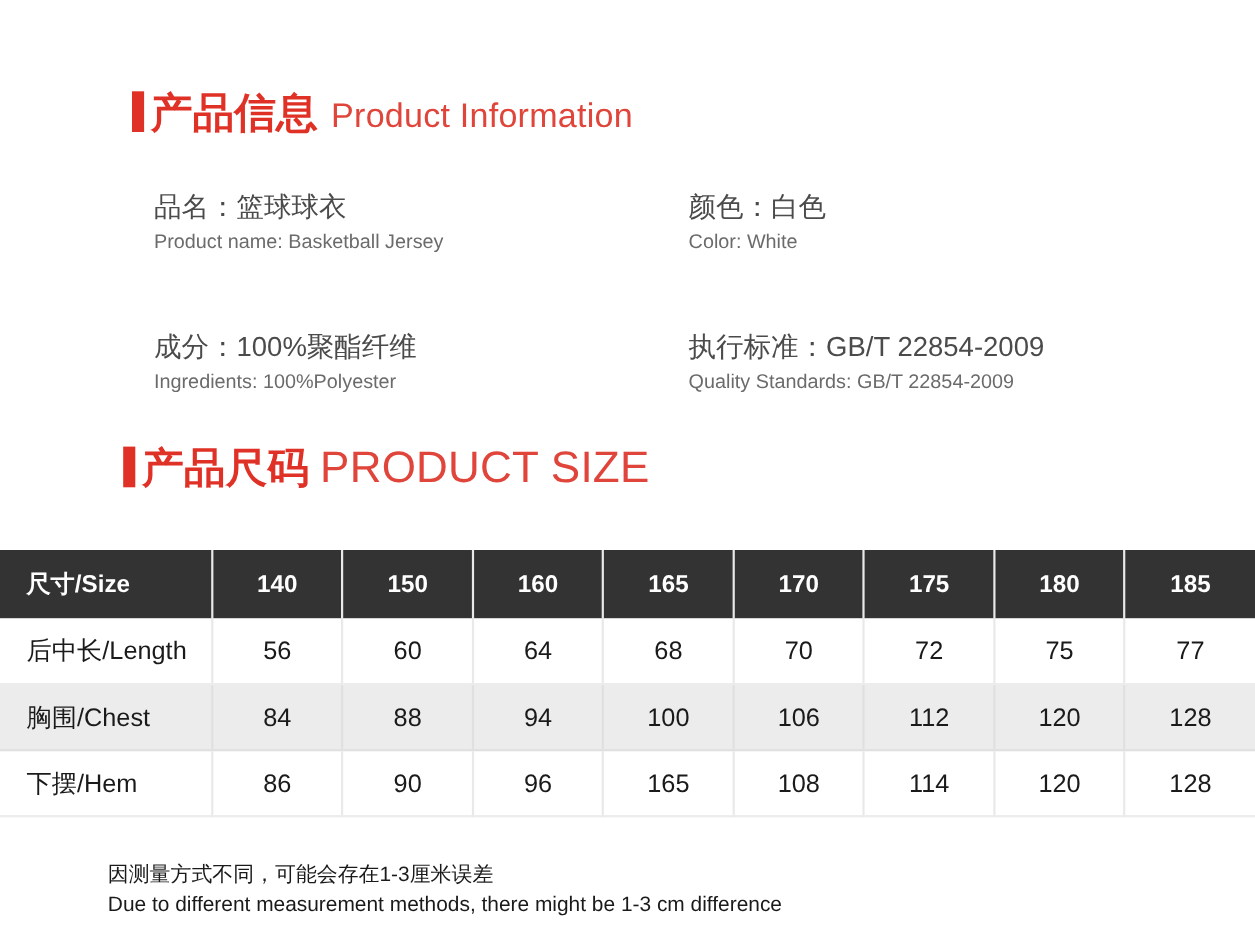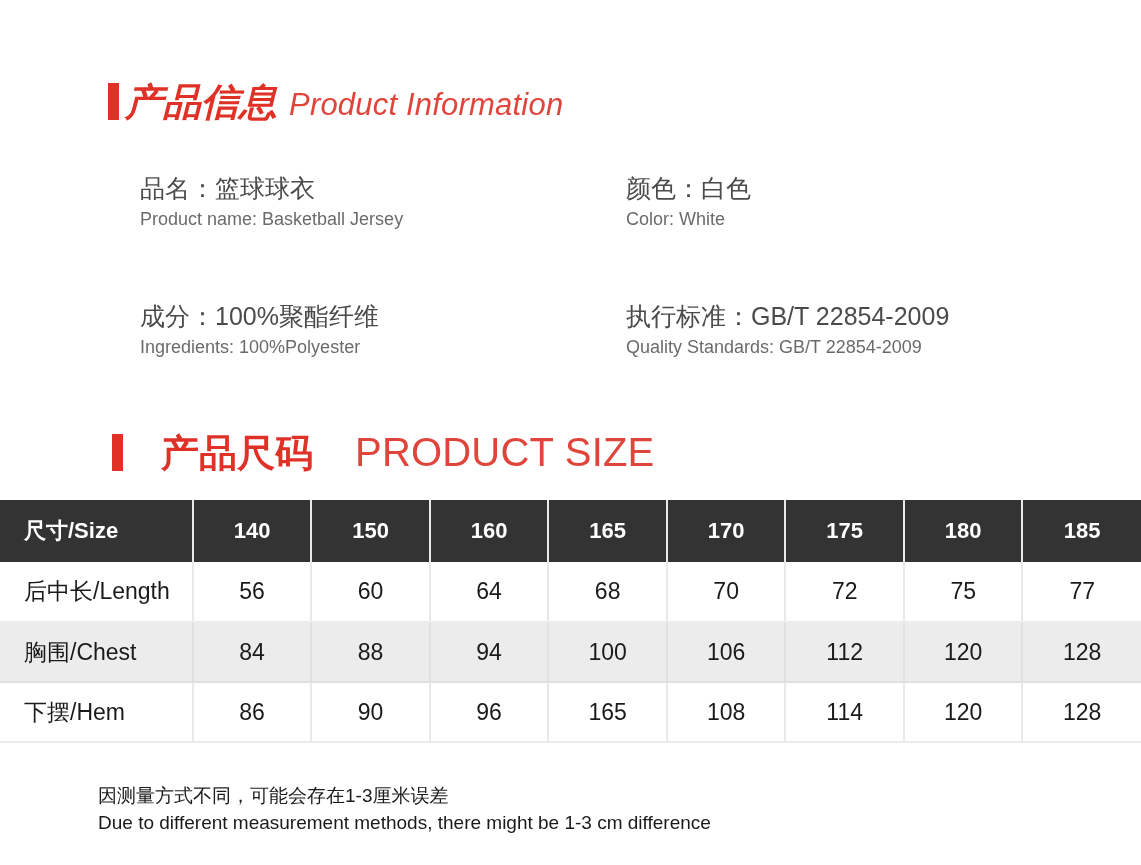--- a/index.html
+++ b/index.html
@@ -40,22 +40,22 @@
   }
   .heading-en {
     color: #E0453B;
     font-size: 31px;
     font-weight: 400;
     line-height: 1;
     margin-left: 12px;
     letter-spacing: 0.2px;
   }
 
-  #heading-product-information { left: 108px; top: 78px; font-style: italic; }
-  #heading-product-size { left: 112px; top: 429px; gap: 32px; }
+  #heading-product-information { left: 120px; top: 78px; }
+  #heading-product-size { left: 112px; top: 401px; }
   #heading-product-size .heading-en { font-size: 40px; margin-left: 10px; }
 
   
   .info-grid {
     position: absolute;
     left: 140px;
     top: 172px;
     width: 980px;
   }
   .info-row {

